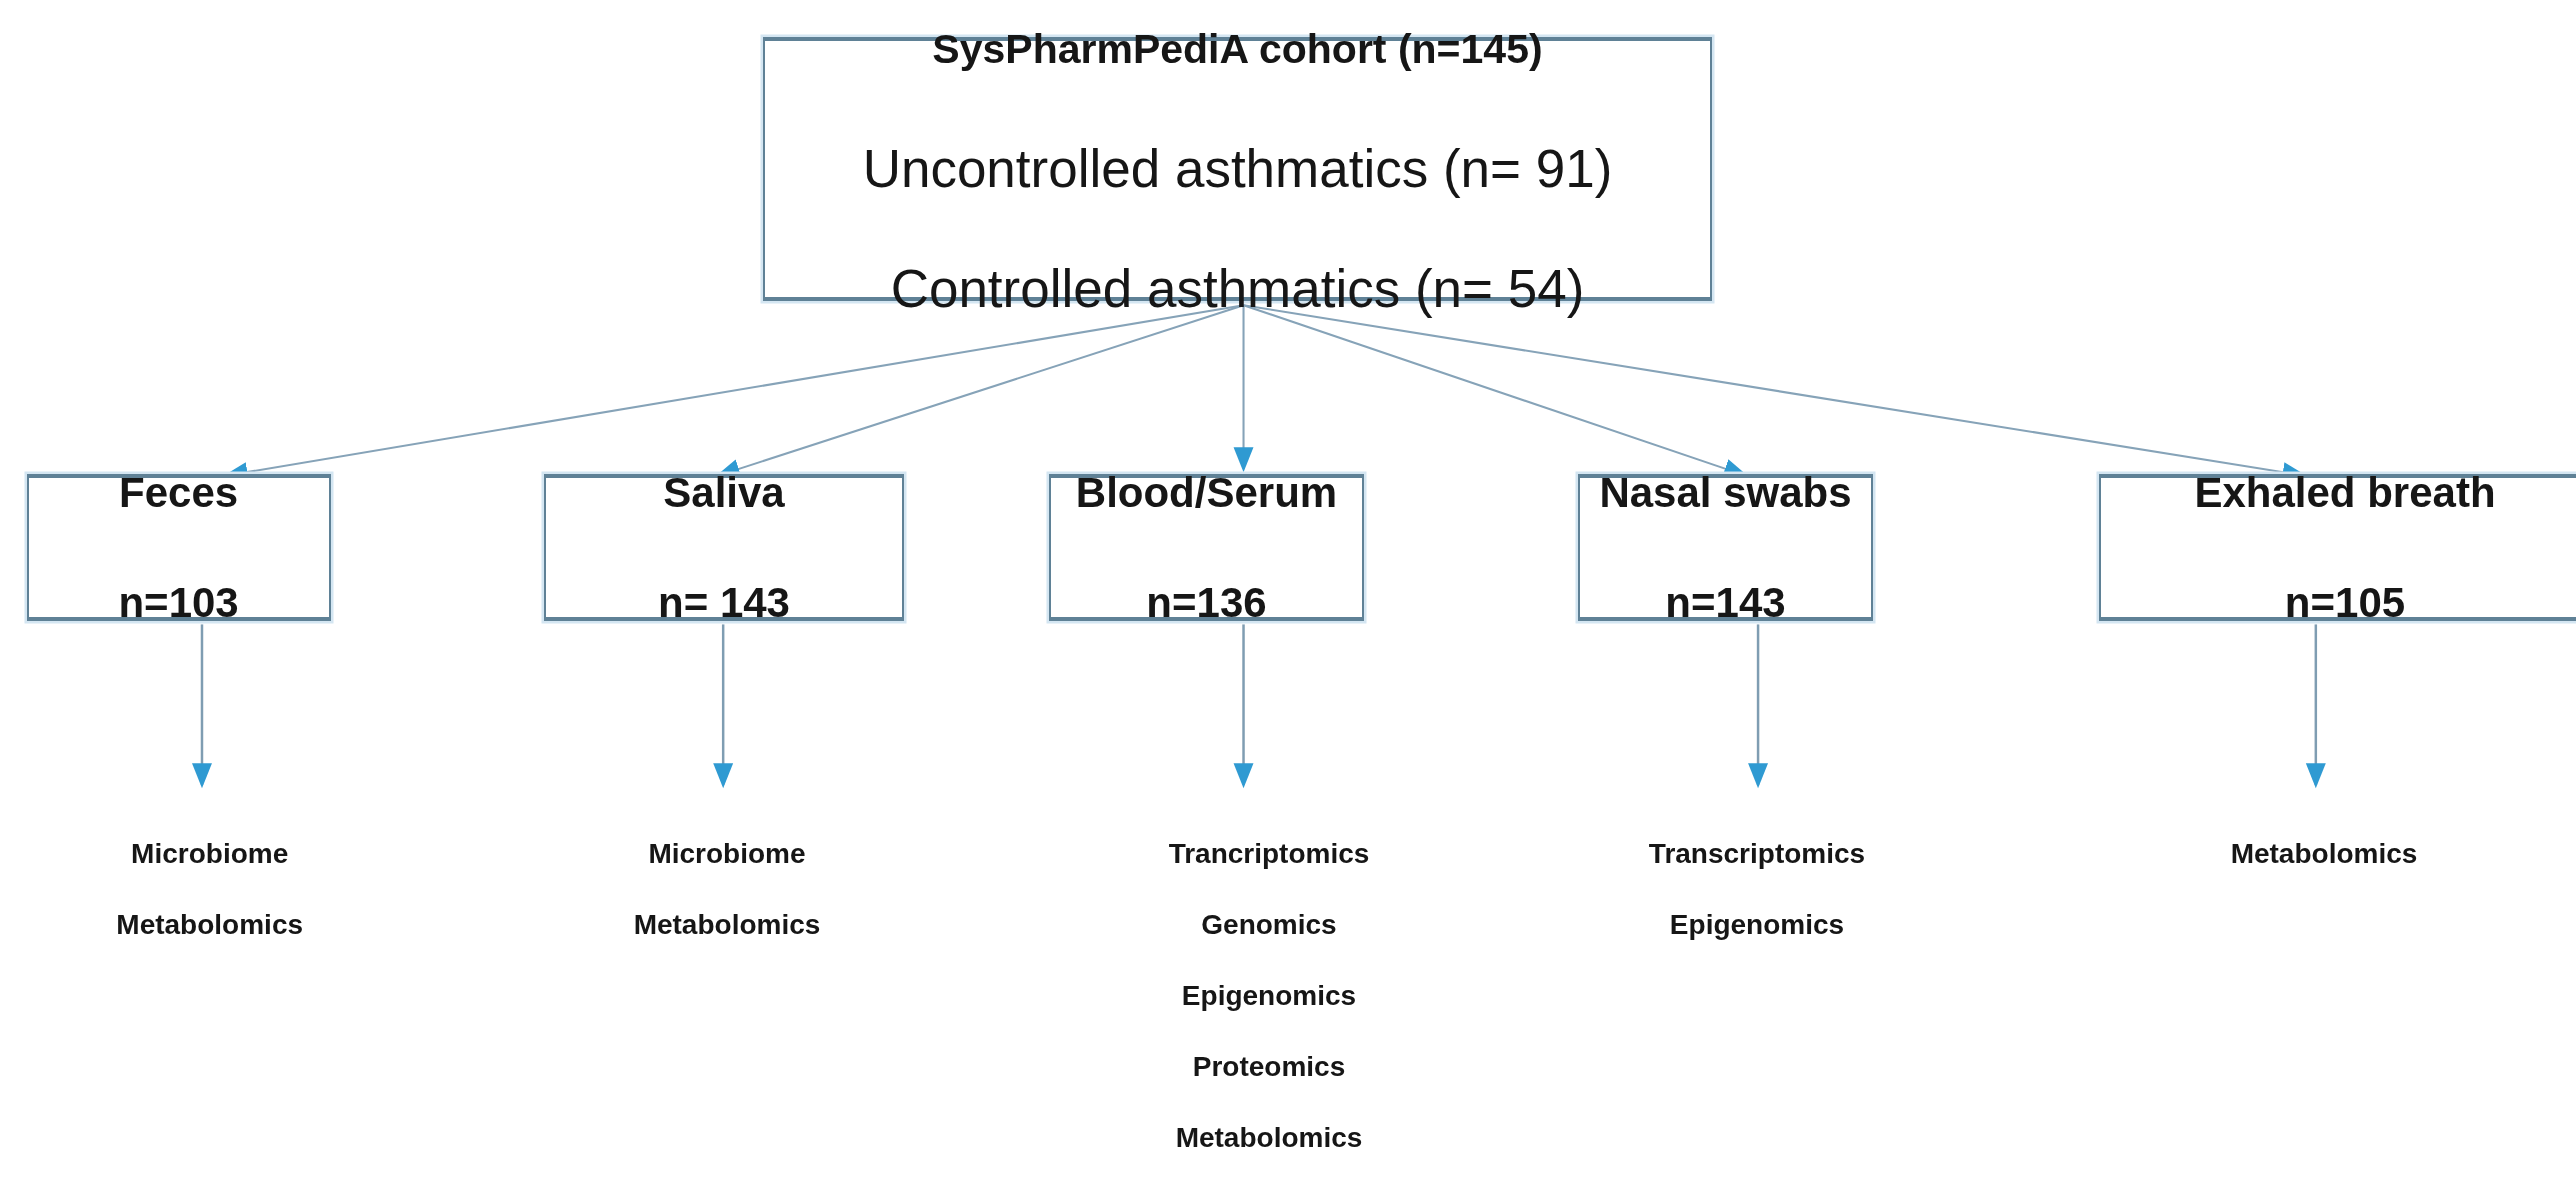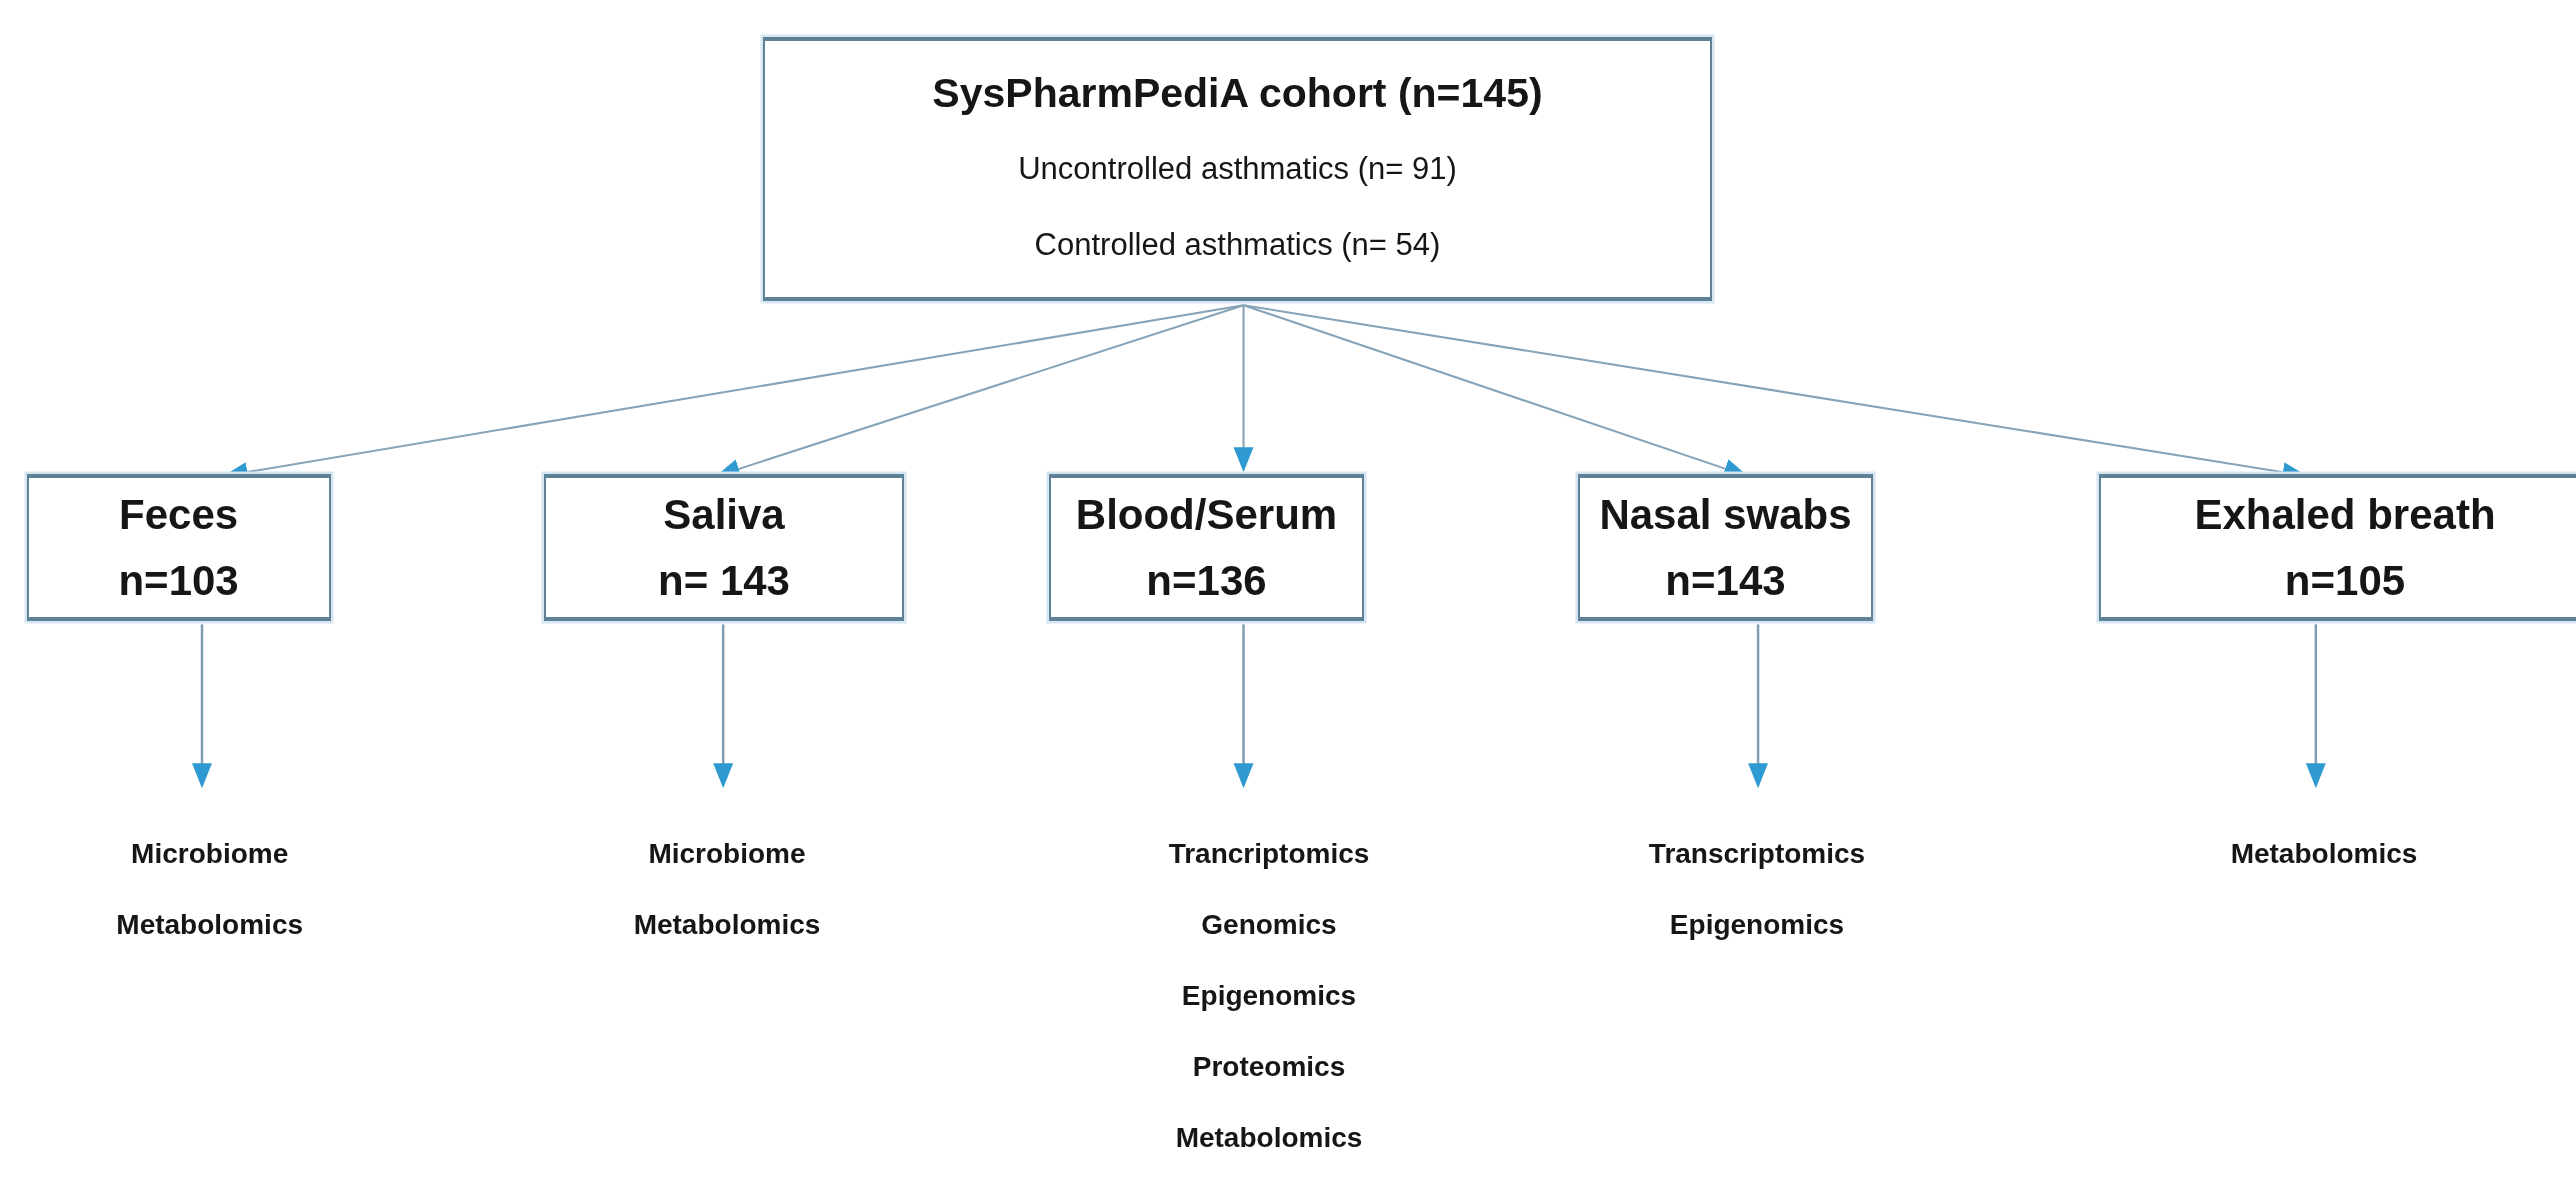--- a/index.html
+++ b/index.html
@@ -18,24 +18,25 @@
     border:2.5px solid #5f8196;
     border-top-width:4.2px;
     border-bottom-width:4.2px;
     box-shadow:0 0 0 2.5px #d4e6f2;
     box-sizing:border-box;
     display:flex;
     flex-direction:column;
     align-items:center;
     justify-content:center;
     text-align:center;
+    gap:44px;
   }
   .cohort-box{left:763px;top:37px;width:949px;height:264px;}
   .cohort-title{font-size:41px;font-weight:700;line-height:76px;white-space:nowrap;}
-  .cohort-sub{font-size:31px;font-weight:400;line-height:76px;white-space:nowrap;}
+  .cohort-sub{font-size:53px;font-weight:400;line-height:76px;white-space:nowrap;}
   .sample-box{top:474px;height:147px;}
   .sample-label{font-size:42px;font-weight:700;line-height:66px;white-space:nowrap;}
   .sample-n{font-size:42px;font-weight:700;line-height:66px;white-space:nowrap;}
   .box-feces{left:26.6px;width:304px;}
   .box-saliva{left:544px;width:360px;}
   .box-blood{left:1049px;width:315px;}
   .box-nasal{left:1578px;width:295px;}
   .box-exhaled{left:2099px;width:492px;}
   .assay-list{
     position:absolute;

